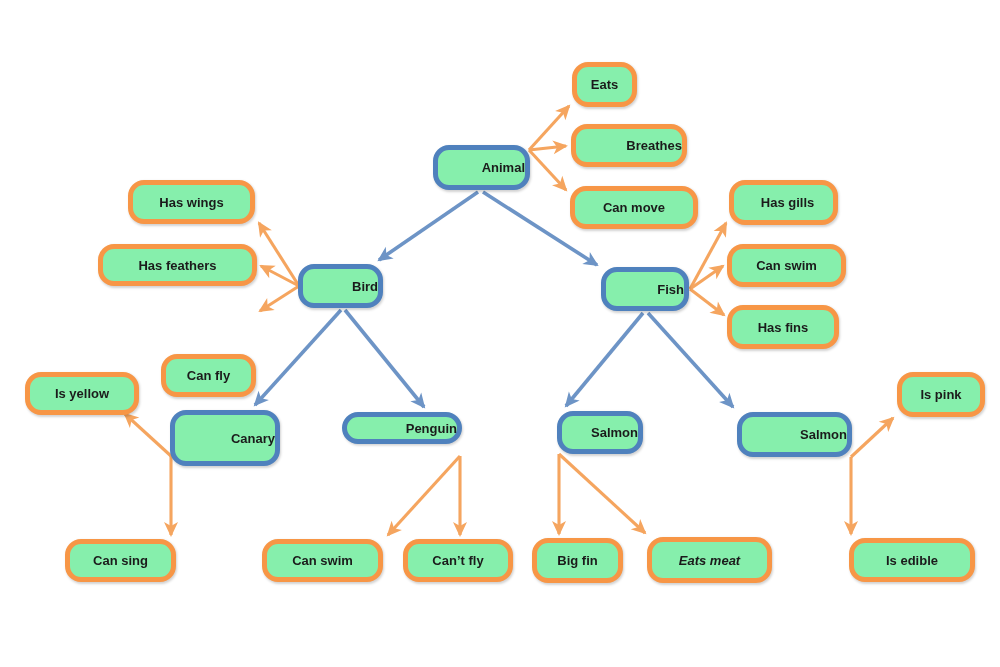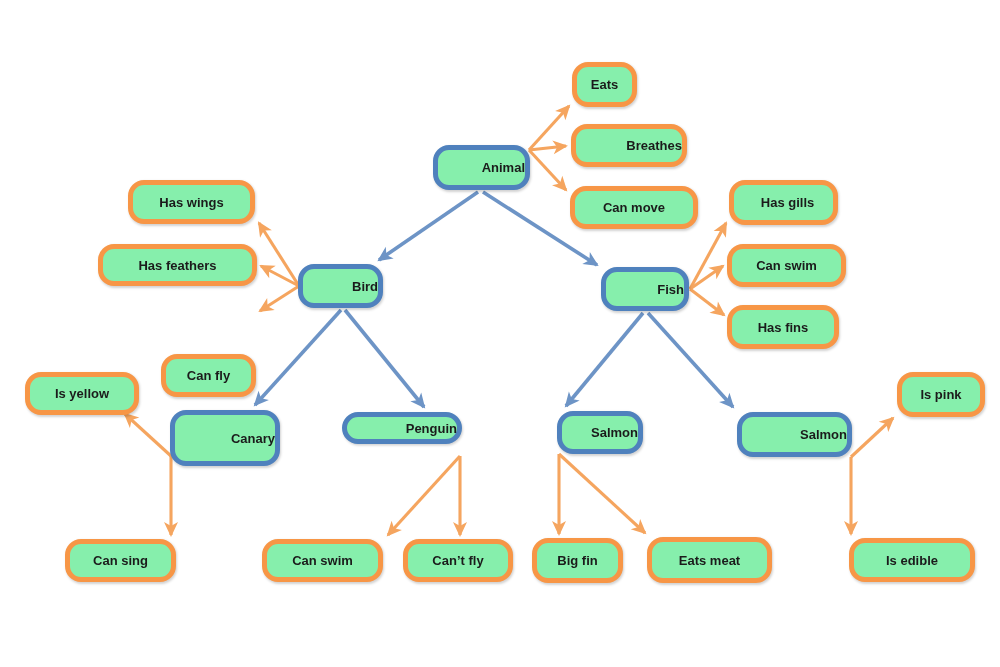--- a/index.html
+++ b/index.html
@@ -133,21 +133,21 @@
       </div>
       <div class="node attribute" style="left: 262px; top: 539px; width: 121px; height: 43px;">
         <span>Can swim</span>
       </div>
       <div class="node attribute" style="left: 403px; top: 539px; width: 110px; height: 43px;">
         <span>Can’t fly</span>
       </div>
       <div class="node attribute" style="left: 532px; top: 538px; width: 91px; height: 45px;">
         <span>Big fin</span>
       </div>
-      <div class="node attribute" style="left: 647px; top: 537px; width: 125px; height: 46px;">
+      <div class="node attribute" style="left: 647px; top: 537px; width: 125px; height: 46px; font-style: italic;">
         <span>Eats meat</span>
       </div>
       <div class="node attribute" style="left: 897px; top: 372px; width: 88px; height: 45px;">
         <span>Is pink</span>
       </div>
       <div class="node attribute" style="left: 849px; top: 538px; width: 126px; height: 44px; justify-content: center;">
         <span>Is edible</span>
       </div>
     </div>
 </div>

